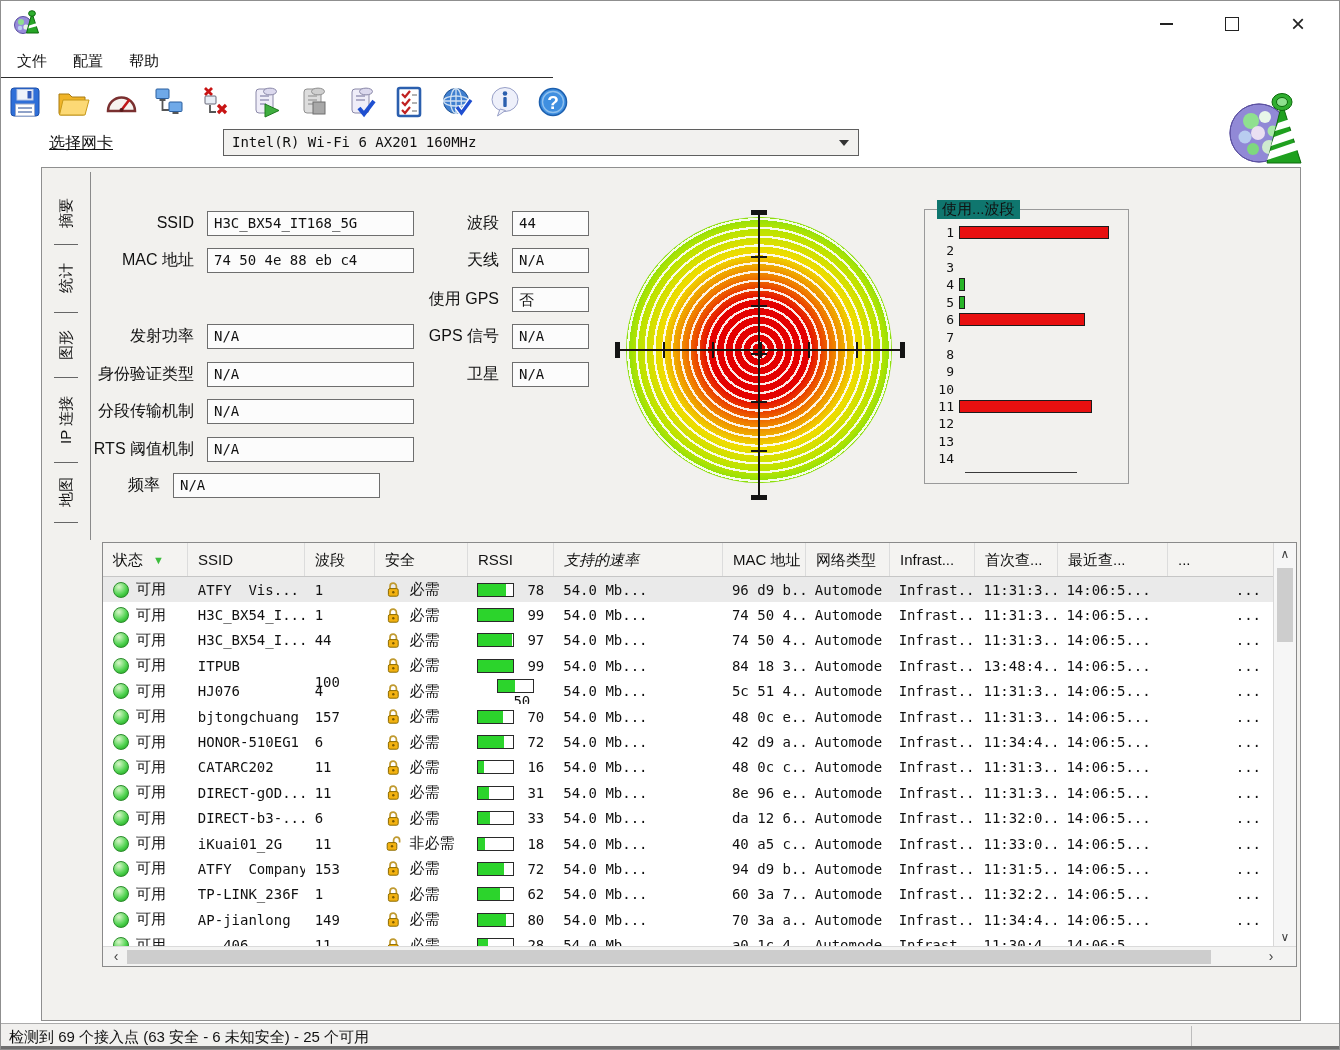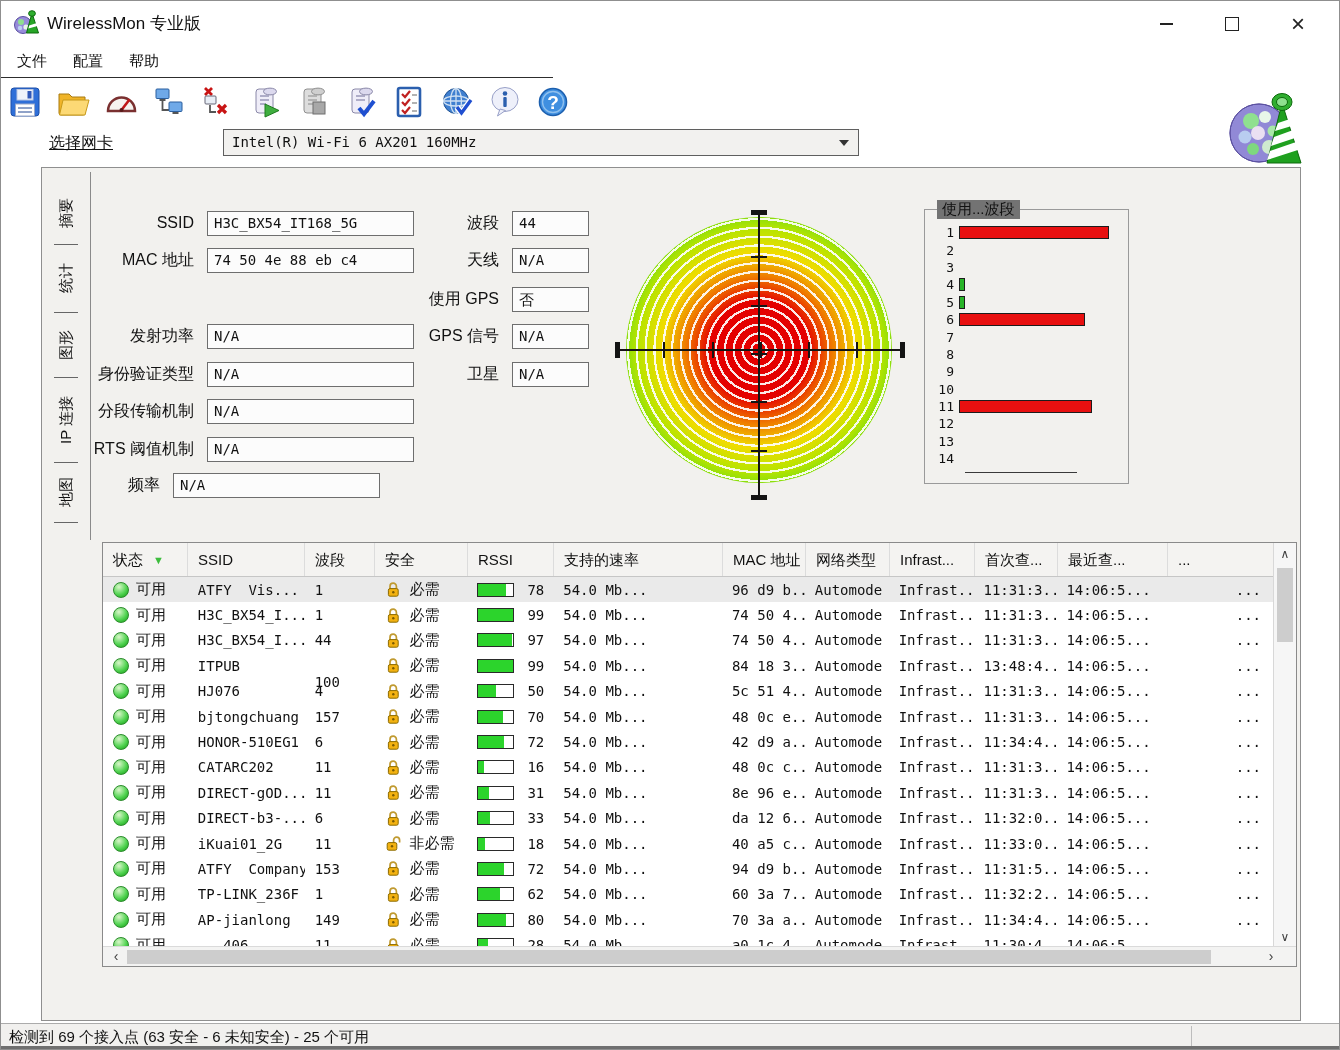--- a/index.html
+++ b/index.html
@@ -56,21 +56,21 @@
   .axis-h::before,.axis-h::after{content:"";position:absolute;top:0;width:5px;height:16px;background:#141414;}
   .axis-h::before{left:0;} .axis-h::after{right:0;}
   .axis-v{position:absolute;left:709px;top:42px;width:16px;height:290px;
     background:
       repeating-linear-gradient(0deg,#141414 0 2px,transparent 2px 48.3px),
       linear-gradient(90deg,transparent 7px,#141414 7px 9px,transparent 9px);}
   .axis-v::before,.axis-v::after{content:"";position:absolute;left:0;width:16px;height:5px;background:#141414;}
   .axis-v::before{top:0;} .axis-v::after{bottom:0;}
   
   .chanbox{position:absolute;left:882px;top:41px;width:203px;height:273px;border:1px solid #9a9a9a;}
-  .chantitle{position:absolute;left:12px;top:-10px;background:#737373;padding:0 5px;font-size:15px;}
+  .chantitle{position:absolute;left:12px;top:-10px;background:#0f766e;padding:0 5px;font-size:15px;}
   .chanrows{position:absolute;left:6px;top:14px;right:4px;}
   .chanrow{height:17.4px;display:flex;align-items:center;}
   .clab{width:28px;text-align:right;font-family:"DejaVu Sans Mono",monospace;font-size:13px;padding-right:5px;box-sizing:border-box;}
   .cbar{height:13px;box-sizing:border-box;}
   .chan-axis{position:absolute;left:34px;width:112px;height:1px;background:#3a3a3a;}
   
   .table{position:absolute;left:60px;top:374px;width:1195px;height:425px;background:#fff;border:1px solid #8a8a8a;box-sizing:border-box;}
   .thead{position:absolute;left:0;top:0;right:0;height:33px;background:#f4f3f1;border-bottom:1px solid #c6c6c6;display:flex;}
   .th{height:33px;line-height:33px;font-size:15px;padding-left:10px;box-sizing:border-box;border-right:1px solid #dcdcdc;white-space:nowrap;overflow:hidden;}
   .sorttri{display:inline-block;margin-left:10px;color:#3dbd3d;font-size:11px;vertical-align:1px;}
@@ -108,21 +108,20 @@
     <svg width="28" height="28" viewBox="0 0 28 28">
       <circle cx="10" cy="16" r="8.5" fill="#978cda" stroke="#5a4fa0"></circle>
       <circle cx="8" cy="13" r="3" fill="#8fe08f"></circle>
         <circle cx="13" cy="18" r="2.6" fill="#e8f6e8"></circle>
         <circle cx="7" cy="19" r="2.2" fill="#bcd2f2"></circle>
       <polygon points="19,4 25.5,24 13.5,24" fill="#27a527" stroke="#0c6a0c"></polygon>
       <polygon points="16.2,16.5 23.8,14 24.6,17 15.4,19.6" fill="#fff"></polygon>
       <ellipse cx="19" cy="4.5" rx="3.4" ry="2.8" fill="#2fae2f" stroke="#0c6a0c"></ellipse>
     </svg>
   </span>
-  <span class="wtitle">WirelessMon 专业版</span>
   <div class="winbtns">
     <div class="wbtn">
         <span class="ming"></span>
       </div>
     <div class="wbtn">
         <span class="maxg"></span>
       </div>
     <div class="wbtn">
         <span class="clsg">×</span>
       </div>
@@ -396,21 +395,21 @@
       </div>
   </div>
 
   <div class="table">
     <div class="thead" id="thead">
         <div class="th" style="width: 85px;">状态<span class="sorttri">▼</span></div>
         <div class="th" style="width: 117px;">SSID</div>
         <div class="th" style="width: 70px;">波段</div>
         <div class="th" style="width: 93px;">安全</div>
         <div class="th" style="width: 86px;">RSSI</div>
-        <div class="th" style="width: 169px;">支持的速率</div>
+        <div class="th" style="width: 169px; font-style: italic;">支持的速率</div>
         <div class="th" style="width: 83px;">MAC 地址</div>
         <div class="th" style="width: 84px;">网络类型</div>
         <div class="th" style="width: 85px;">Infrast...</div>
         <div class="th" style="width: 83px;">首次查...</div>
         <div class="th" style="width: 110px;">最近查...</div>
         <div class="th right" style="width: 107px;">...</div>
       </div>
     <div class="rows" id="tbody">
         <div class="row sel">
           <div class="cell cn" style="width: 85px;"><span class="gdot"></span>可用</div>
@@ -486,21 +485,21 @@
         </div>
         <div class="row">
           <div class="cell cn" style="width: 85px;"><span class="gdot"></span>可用</div>
           <div class="cell mono" style="width: 117px;">HJ076</div>
           <div class="cell mono" style="width: 70px;">4</div>
           <div class="cell cn" style="width: 93px;"><svg class="lk" width="17" height="17" viewBox="0 0 17 17">
               <path d="M5 8.2 V5.4 a3.2 3.2 0 0 1 6.4 0 V8.2" fill="none" stroke="#c09a30" stroke-width="1.7"></path>
               <rect x="3.4" y="7.6" width="9.8" height="7.6" rx="1.6" fill="#f3b211" stroke="#8a6a00"></rect>
               <circle cx="8.3" cy="11.2" r="1.2" fill="#7a5a00"></circle>
             </svg>必需</div>
-          <div class="cell cn" style="width: 86px;"><span class="rbar"><i style="width: 50%;"></i></span><span class="rnum">50</span></div>
+          <div class="cell cn" style="width: 86px; flex-direction: column;"><span class="rbar"><i style="width: 50%;"></i></span><span class="rnum">50</span></div>
           <div class="cell mono" style="width: 169px;">54.0 Mb...</div>
           <div class="cell mono" style="width: 83px;">5c 51 4...</div>
           <div class="cell mono" style="width: 84px;">Automode</div>
           <div class="cell mono" style="width: 85px;">Infrast...</div>
           <div class="cell mono" style="width: 83px;">11:31:3...</div>
           <div class="cell mono" style="width: 110px;">14:06:5...</div>
           <div class="cell mono right" style="width: 107px;">...</div>
         </div>
         <div class="row">
           <div class="cell cn" style="width: 85px;"><span class="gdot"></span>可用</div>

